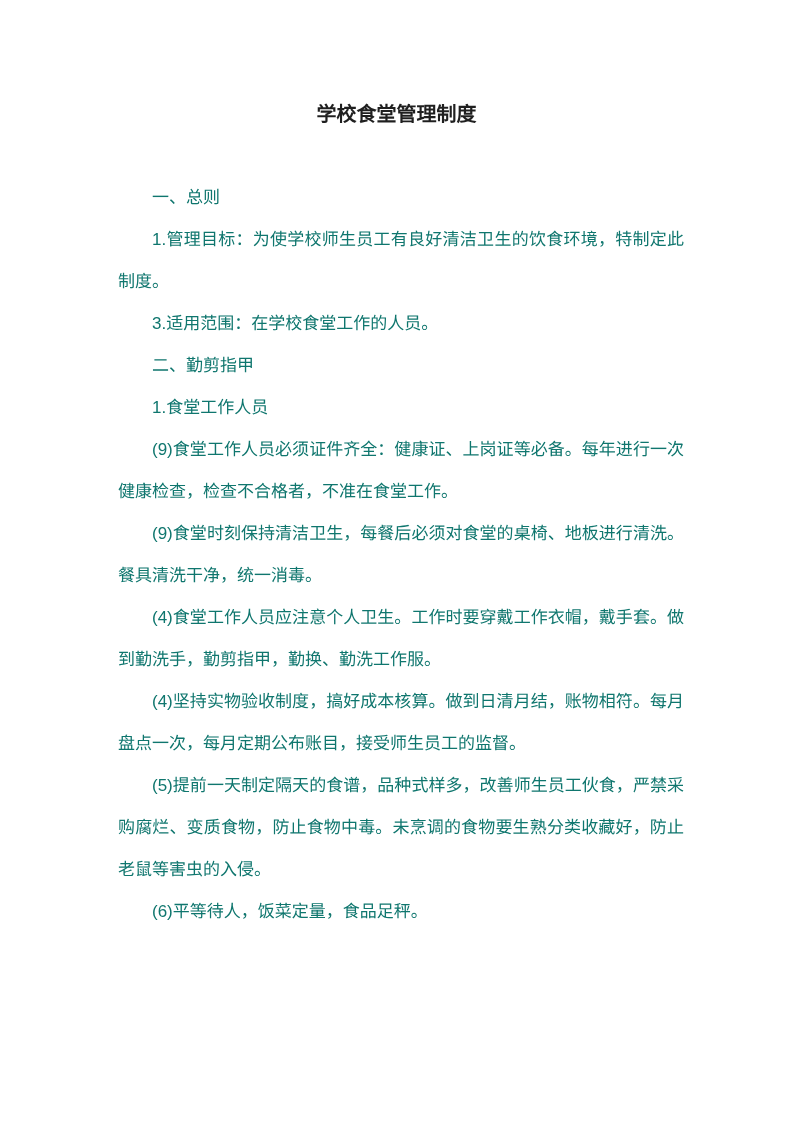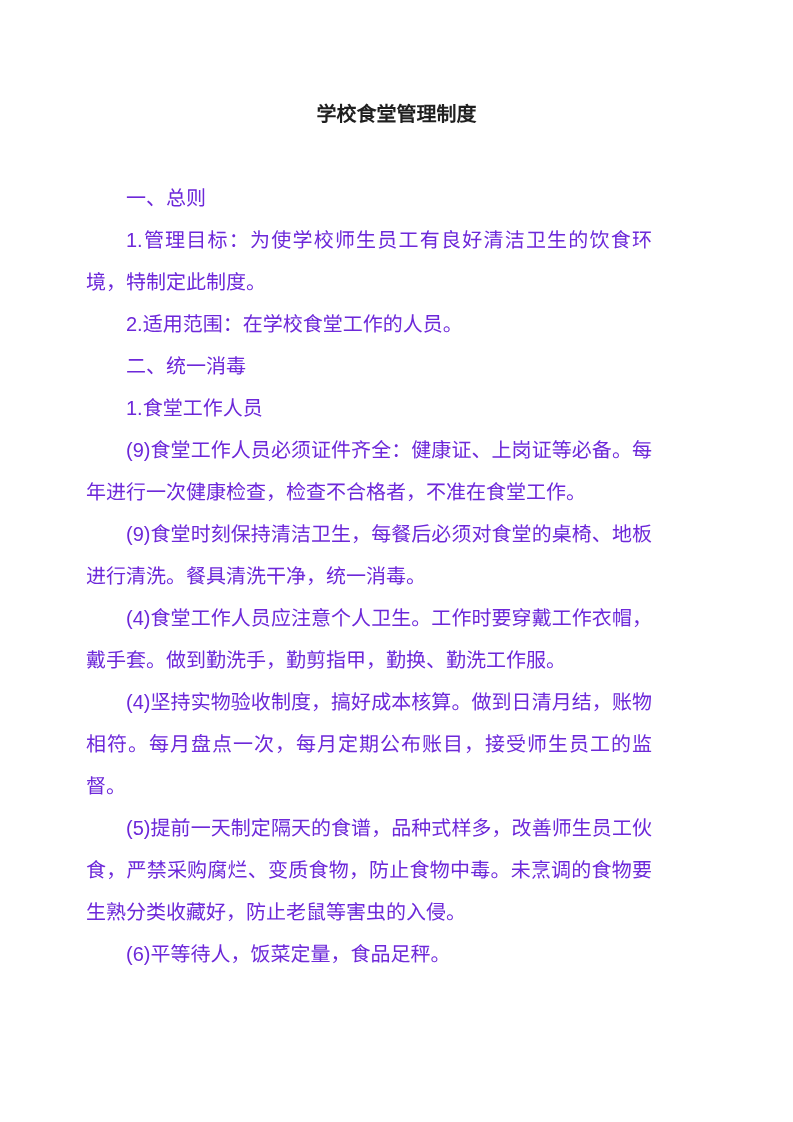--- a/index.html
+++ b/index.html
@@ -25,44 +25,44 @@
     margin: 0;
     padding-top: 103px;
     text-align: center;
     font-size: 20px;
     line-height: 22px;
     font-weight: 700;
     color: #1f1f1f;
   }
   .doc-body {
     margin-top: 52px;
-    margin-left: 86px;
+    margin-left: 118px;
     width: 566px;
-    font-size: 20px;
+    font-size: 17px;
     line-height: 42px;
     text-align: justify;
-    color: #6d28d9;
+    color: #0f766e;
   }
   .doc-body p {
     margin: 0;
     padding: 0;
     text-indent: 2em;
     word-break: break-all;
   }
 </style>
 </head>
 <body>
 
 <div class="page">
   <h1 class="doc-title">学校食堂管理制度</h1>
   <div class="doc-body">
       <p>一、总则</p>
       <p>1.管理目标：为使学校师生员工有良好清洁卫生的饮食环境，特制定此制度。</p>
-      <p>2.适用范围：在学校食堂工作的人员。</p>
-      <p>二、统一消毒</p>
+      <p>3.适用范围：在学校食堂工作的人员。</p>
+      <p>二、勤剪指甲</p>
       <p>1.食堂工作人员</p>
       <p>(9)食堂工作人员必须证件齐全：健康证、上岗证等必备。每年进行一次健康检查，检查不合格者，不准在食堂工作。</p>
       <p>(9)食堂时刻保持清洁卫生，每餐后必须对食堂的桌椅、地板进行清洗。餐具清洗干净，统一消毒。</p>
       <p>(4)食堂工作人员应注意个人卫生。工作时要穿戴工作衣帽，戴手套。做到勤洗手，勤剪指甲，勤换、勤洗工作服。</p>
       <p>(4)坚持实物验收制度，搞好成本核算。做到日清月结，账物相符。每月盘点一次，每月定期公布账目，接受师生员工的监督。</p>
       <p>(5)提前一天制定隔天的食谱，品种式样多，改善师生员工伙食，严禁采购腐烂、变质食物，防止食物中毒。未烹调的食物要生熟分类收藏好，防止老鼠等害虫的入侵。</p>
       <p>(6)平等待人，饭菜定量，食品足秤。</p>
     </div>
 </div>
 

